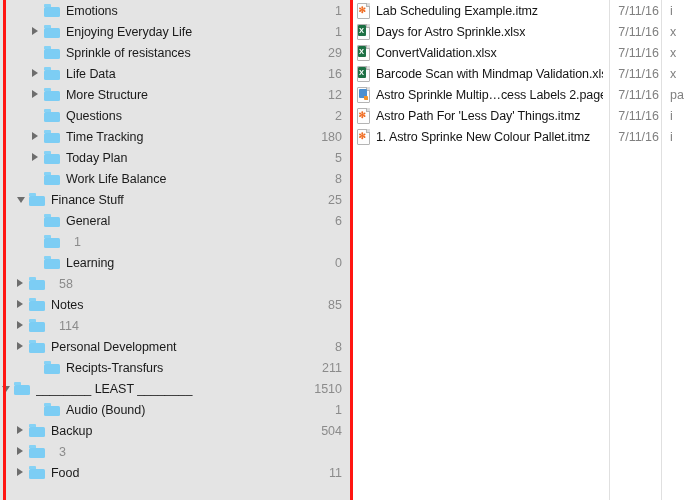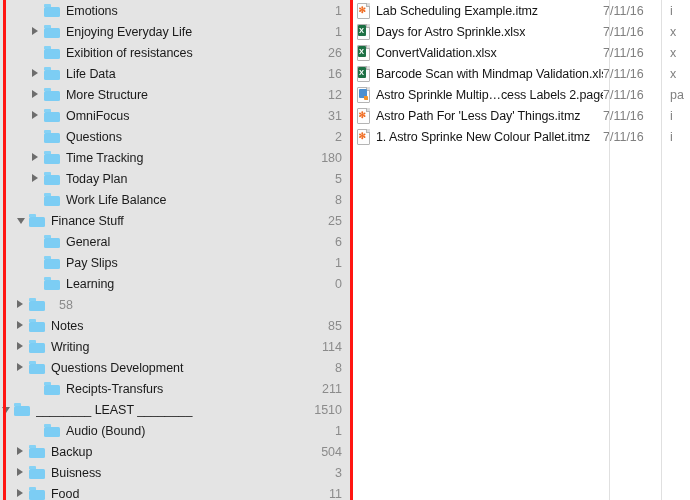--- a/index.html
+++ b/index.html
@@ -160,21 +160,21 @@
     display: flex;
     align-items: center;
     padding-left: 6px;
     box-sizing: border-box;
     overflow: hidden;
     white-space: nowrap;
   }
   .col-date {
     flex: 0 0 58px;
     width: 58px;
-    text-align: left;
+    text-align: right;
     color: #808080;
     font-size: 12.5px;
     white-space: nowrap;
     padding-right: 2px;
     box-sizing: border-box;
   }
   .col-kind {
     flex: 1 1 auto;
     color: #808080;
     font-size: 12.5px;
@@ -310,22 +310,22 @@
           <span class="tree-label">Enjoying Everyday Life</span>
           <span class="tree-count">1</span>
         </li>
         <li class="tree-row">
           <span class="twisty none" style="left: 32px;"></span>
           <span style="flex: 0 0 auto; width: 44px;"></span>
           <span class="folder-icon">
             <span class="tab"></span>
             <span class="body"></span>
           </span>
-          <span class="tree-label">Exibition of resistances</span>
-          <span class="tree-count">26</span>
+          <span class="tree-label">Sprinkle of resistances</span>
+          <span class="tree-count">29</span>
         </li>
         <li class="tree-row">
           <span class="twisty closed" style="left: 32px;"></span>
           <span style="flex: 0 0 auto; width: 44px;"></span>
           <span class="folder-icon">
             <span class="tab"></span>
             <span class="body"></span>
           </span>
           <span class="tree-label">Life Data</span>
           <span class="tree-count">16</span>
@@ -334,30 +334,20 @@
           <span class="twisty closed" style="left: 32px;"></span>
           <span style="flex: 0 0 auto; width: 44px;"></span>
           <span class="folder-icon">
             <span class="tab"></span>
             <span class="body"></span>
           </span>
           <span class="tree-label">More Structure</span>
           <span class="tree-count">12</span>
         </li>
         <li class="tree-row">
-          <span class="twisty closed" style="left: 32px;"></span>
-          <span style="flex: 0 0 auto; width: 44px;"></span>
-          <span class="folder-icon">
-            <span class="tab"></span>
-            <span class="body"></span>
-          </span>
-          <span class="tree-label">OmniFocus</span>
-          <span class="tree-count">31</span>
-        </li>
-        <li class="tree-row">
           <span class="twisty none" style="left: 32px;"></span>
           <span style="flex: 0 0 auto; width: 44px;"></span>
           <span class="folder-icon">
             <span class="tab"></span>
             <span class="body"></span>
           </span>
           <span class="tree-label">Questions</span>
           <span class="tree-count">2</span>
         </li>
         <li class="tree-row">
@@ -410,21 +400,20 @@
           <span class="tree-label">General</span>
           <span class="tree-count">6</span>
         </li>
         <li class="tree-row">
           <span class="twisty none" style="left: 32px;"></span>
           <span style="flex: 0 0 auto; width: 44px;"></span>
           <span class="folder-icon">
             <span class="tab"></span>
             <span class="body"></span>
           </span>
-          <span class="tree-label">Pay Slips</span>
           <span class="tree-count">1</span>
         </li>
         <li class="tree-row">
           <span class="twisty none" style="left: 32px;"></span>
           <span style="flex: 0 0 auto; width: 44px;"></span>
           <span class="folder-icon">
             <span class="tab"></span>
             <span class="body"></span>
           </span>
           <span class="tree-label">Learning</span>
@@ -449,31 +438,30 @@
           <span class="tree-label">Notes</span>
           <span class="tree-count">85</span>
         </li>
         <li class="tree-row">
           <span class="twisty closed" style="left: 17px;"></span>
           <span style="flex: 0 0 auto; width: 29px;"></span>
           <span class="folder-icon">
             <span class="tab"></span>
             <span class="body"></span>
           </span>
-          <span class="tree-label">Writing</span>
           <span class="tree-count">114</span>
         </li>
         <li class="tree-row">
           <span class="twisty closed" style="left: 17px;"></span>
           <span style="flex: 0 0 auto; width: 29px;"></span>
           <span class="folder-icon">
             <span class="tab"></span>
             <span class="body"></span>
           </span>
-          <span class="tree-label">Questions Development</span>
+          <span class="tree-label">Personal Development</span>
           <span class="tree-count">8</span>
         </li>
         <li class="tree-row">
           <span class="twisty none" style="left: 32px;"></span>
           <span style="flex: 0 0 auto; width: 44px;"></span>
           <span class="folder-icon">
             <span class="tab"></span>
             <span class="body"></span>
           </span>
           <span class="tree-label">Recipts-Transfurs</span>
@@ -509,21 +497,20 @@
           <span class="tree-label">Backup</span>
           <span class="tree-count">504</span>
         </li>
         <li class="tree-row">
           <span class="twisty closed" style="left: 17px;"></span>
           <span style="flex: 0 0 auto; width: 29px;"></span>
           <span class="folder-icon">
             <span class="tab"></span>
             <span class="body"></span>
           </span>
-          <span class="tree-label">Buisness</span>
           <span class="tree-count">3</span>
         </li>
         <li class="tree-row">
           <span class="twisty closed" style="left: 17px;"></span>
           <span style="flex: 0 0 auto; width: 29px;"></span>
           <span class="folder-icon">
             <span class="tab"></span>
             <span class="body"></span>
           </span>
           <span class="tree-label">Food</span>

